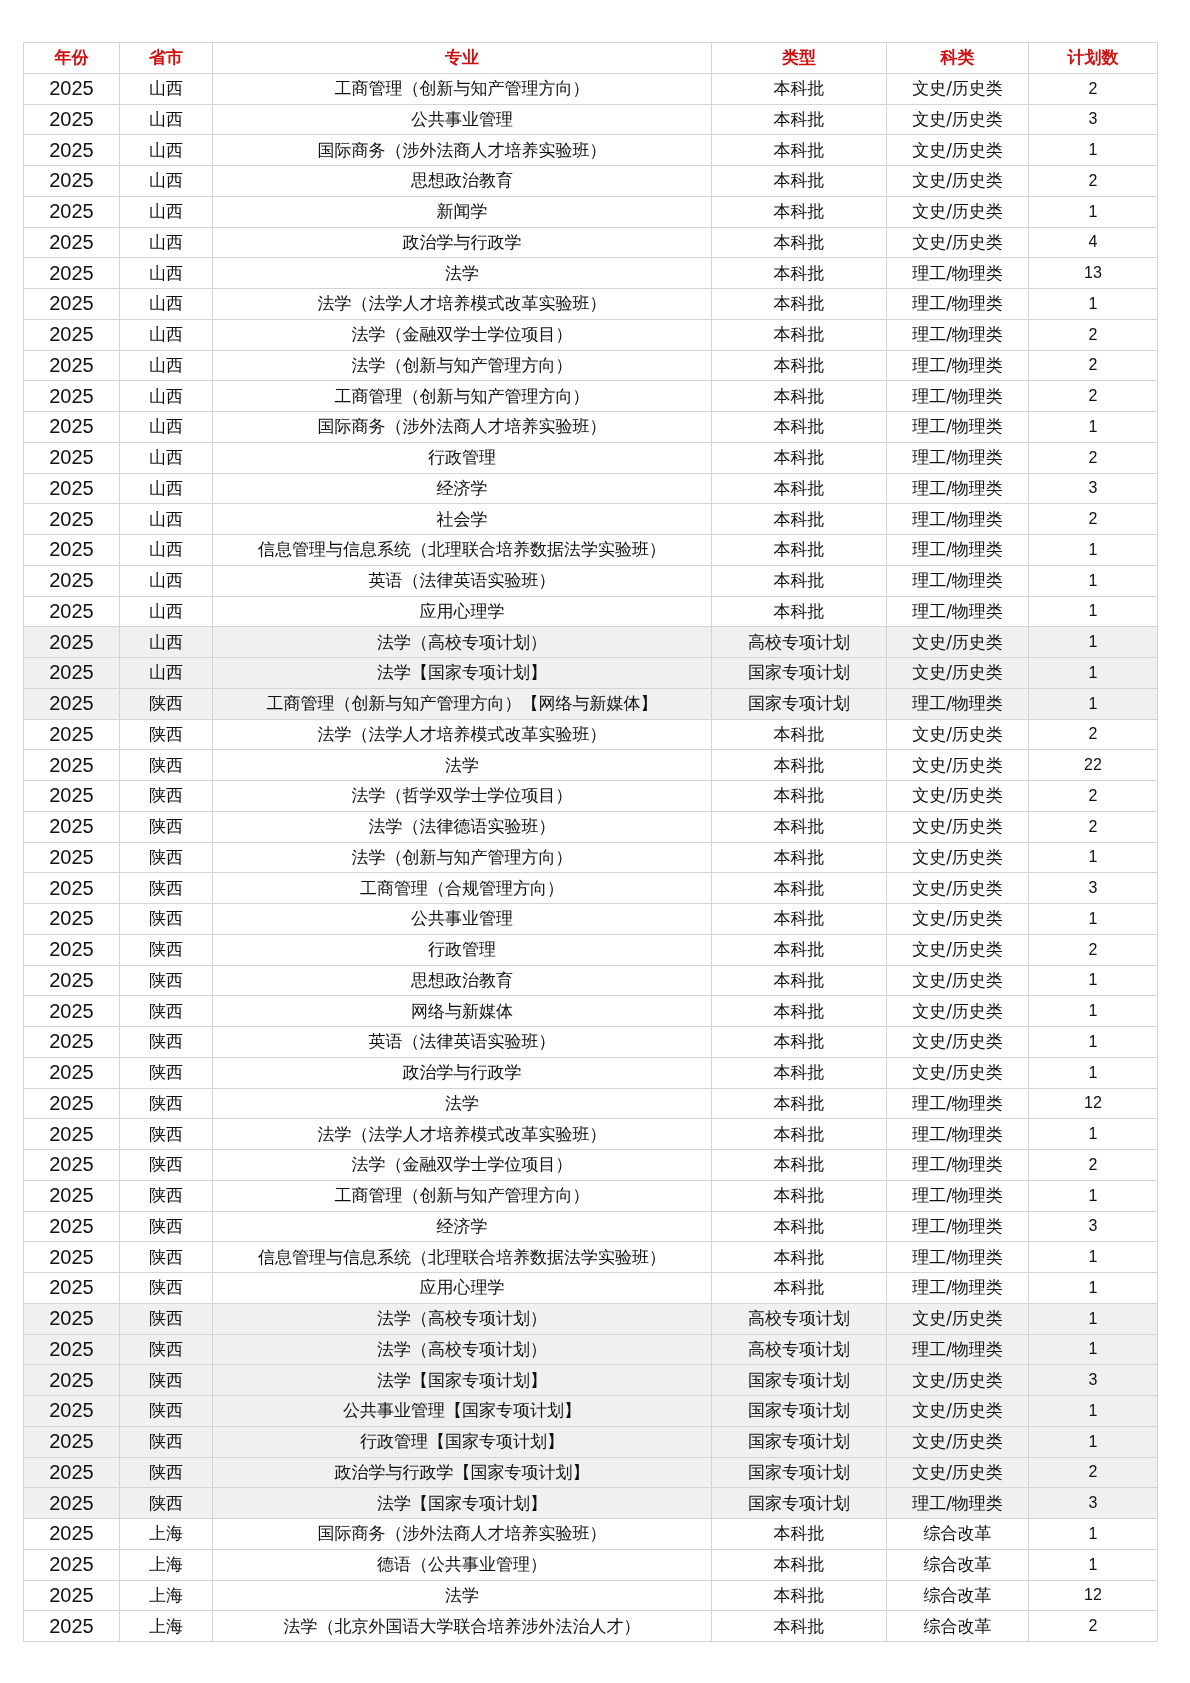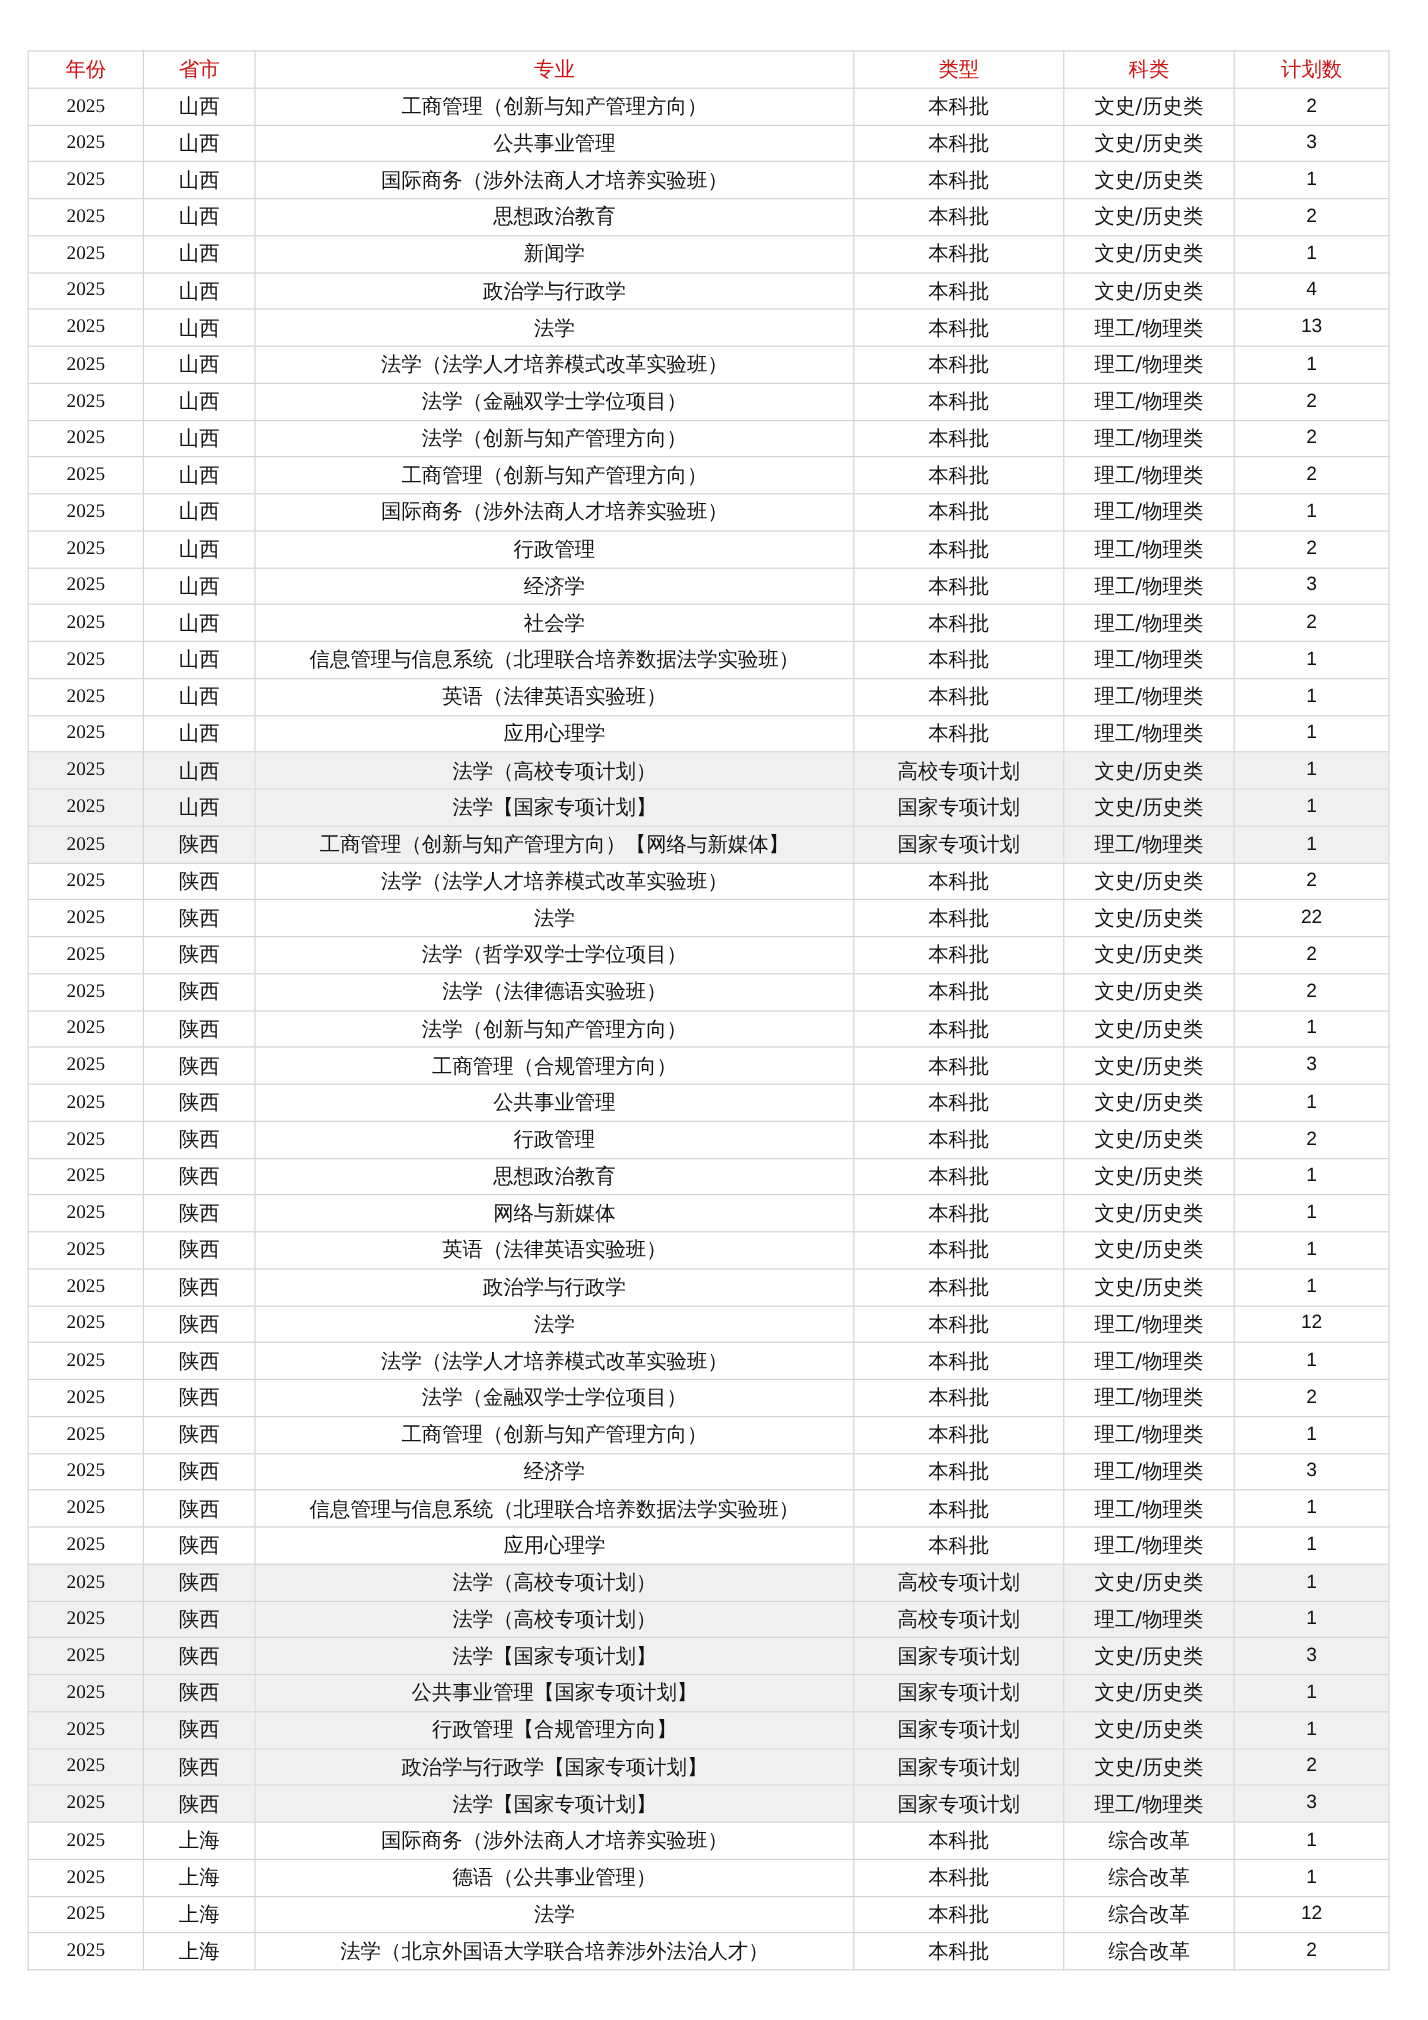--- a/index.html
+++ b/index.html
@@ -7,23 +7,23 @@
          font-family: "DejaVu Sans", "Liberation Sans", sans-serif; }
   table.plan {
     position: absolute; left: 23px; top: 42px;
     width: 1134px; border-collapse: collapse; table-layout: fixed;
   }
   table.plan th, table.plan td {
     border: 1px solid #d4d4d4; height: 29.75px; padding: 0;
     text-align: center; vertical-align: middle; font-size: 17px;
     color: #111111; white-space: nowrap; overflow: hidden;
   }
-  table.plan th { color: #d01010; font-weight: normal; }
+  table.plan th { color: #d01010; font-weight: bold; }
   table.plan td.num { font-family: "Liberation Sans", sans-serif; font-size: 16px; }
-  table.plan td.year { font-family: Liberation Serif, serif; font-size: 16px; }
+  table.plan td.year { font-family: Liberation Sans, sans-serif; font-size: 20px; }
   table.plan tr.shaded td { background: #f0f0f0; }
 </style>
 </head>
 <body>
 
 <table class="plan">
   <colgroup>
     <col style="width:96px">
     <col style="width:93px">
     <col style="width:499px">
@@ -390,21 +390,21 @@
         <td class="year">2025</td>
         <td>陕西</td>
         <td>公共事业管理【国家专项计划】</td>
         <td>国家专项计划</td>
         <td>文史/历史类</td>
         <td class="num">1</td>
       </tr>
       <tr class="shaded">
         <td class="year">2025</td>
         <td>陕西</td>
-        <td>行政管理【合规管理方向】</td>
+        <td>行政管理【国家专项计划】</td>
         <td>国家专项计划</td>
         <td>文史/历史类</td>
         <td class="num">1</td>
       </tr>
       <tr class="shaded">
         <td class="year">2025</td>
         <td>陕西</td>
         <td>政治学与行政学【国家专项计划】</td>
         <td>国家专项计划</td>
         <td>文史/历史类</td>

